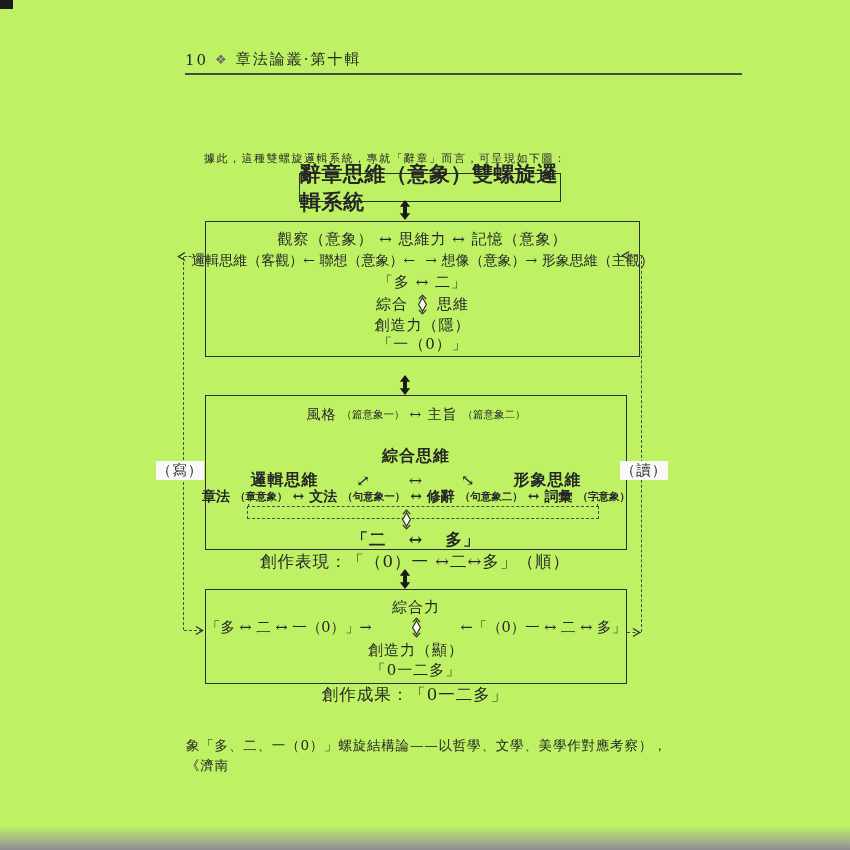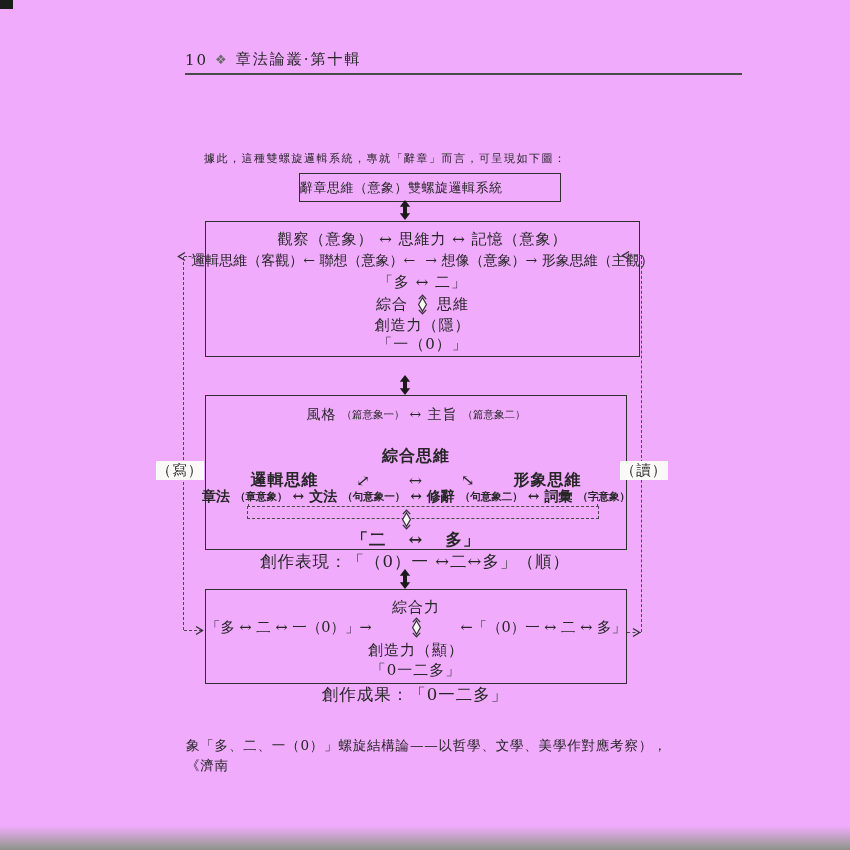--- a/index.html
+++ b/index.html
@@ -1,26 +1,26 @@
 <!DOCTYPE html>
 <html><head>
 <meta charset="utf-8">
 <style>
   html,body{margin:0;padding:0;}
-  .page{position:relative;width:850px;height:850px;background:#f0abfc;overflow:hidden;
+  .page{position:relative;width:850px;height:850px;background:#bef264;overflow:hidden;
         font-family:"DejaVu Serif","Liberation Serif",serif;color:#262626;}
   .corner-mark{position:absolute;left:0;top:0;width:13px;height:9px;background:#1c1c1c;}
   .bottom-band{position:absolute;left:0;bottom:0;width:850px;height:24px;
         background:linear-gradient(to bottom,rgba(190,190,188,0),#9b9a98 85%,#8e8d8b);}
   .header{position:absolute;left:185px;top:50px;font-size:15px;letter-spacing:2px;display:flex;align-items:center;gap:7px;}
   .ornament{color:#6a6a6a;font-size:13px;font-family:"DejaVu Sans","Liberation Sans",sans-serif;}
   .header-rule{position:absolute;left:185px;top:73px;width:557px;height:2px;background:#4a4a4a;}
   .intro{position:absolute;left:204px;top:127px;width:480px;font-size:11px;letter-spacing:1.5px;margin-top:24px;}
   .title-box{position:absolute;left:299px;top:173px;width:260px;height:27px;border:1.5px solid #2e2e2e;
-        display:flex;align-items:center;justify-content:flex-start;font-size:13px;letter-spacing:0.5px;}
+        display:flex;align-items:center;justify-content:flex-start;font-size:21px;letter-spacing:0.5px;font-weight:bold;}
   .varrow{position:absolute;width:12px;height:20px;}
   .dbox{position:absolute;left:205px;width:420px;border:1.6px solid #2e2e2e;background:transparent;}
   .box1{top:221px;height:134px;padding-left:13px;}
   .box2{top:395px;height:153px;}
   .box3{top:589px;height:93px;}
   .brow{position:absolute;left:0;width:100%;height:21px;display:flex;align-items:center;justify-content:center;
         gap:5px;font-size:15px;letter-spacing:1px;white-space:nowrap;}
   .brow.sm{font-size:14px;}
   .brow .ann{font-size:10.5px;letter-spacing:0;}
   .bold{font-weight:bold;}

